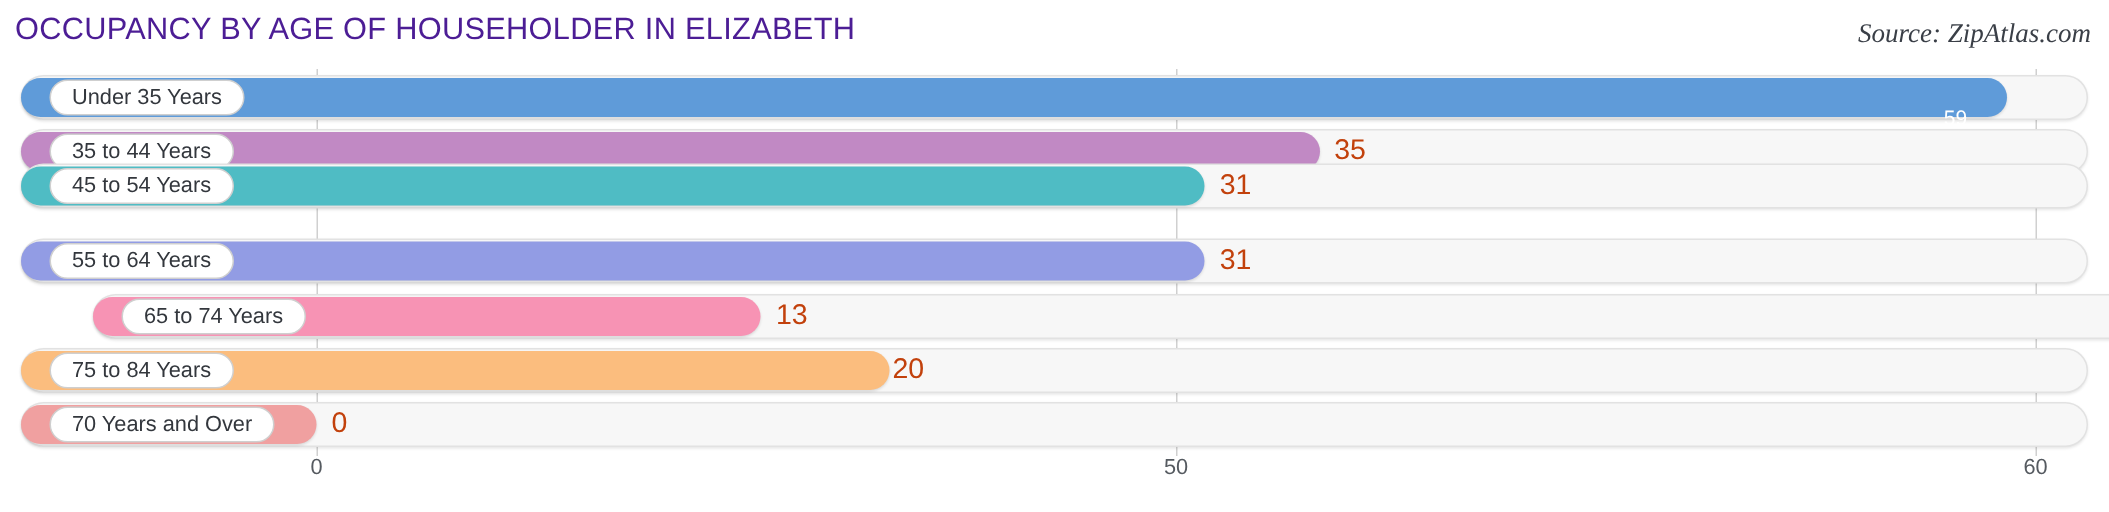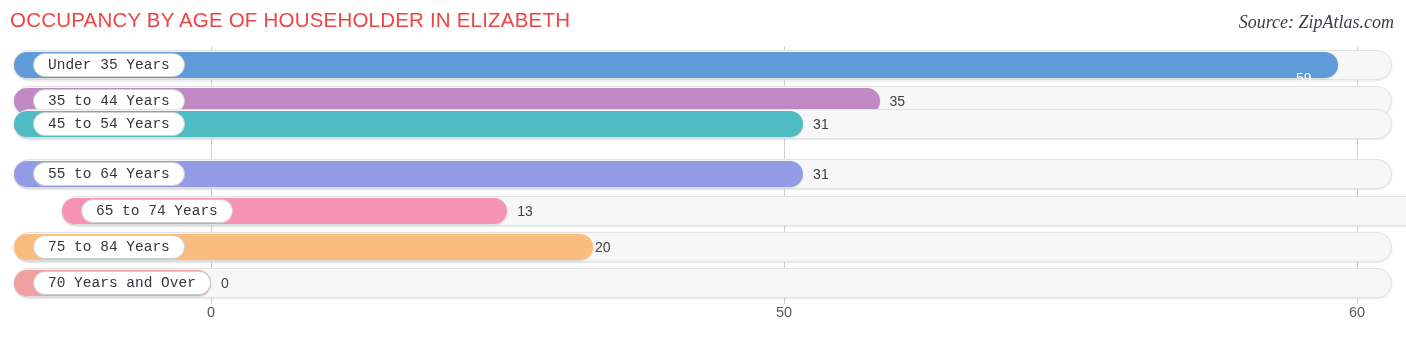--- a/index.html
+++ b/index.html
@@ -1,43 +1,43 @@
 <!DOCTYPE html>
 <html><head>
 <meta charset="utf-8">
 <style>
   html,body{margin:0;padding:0;background:#ffffff;}
   body{width:1406px;height:341px;font-family:"Liberation Sans",sans-serif;position:relative;overflow:hidden;}
 
-  .chart-title{position:absolute;left:10px;top:8px;font-size:20.5px;color:#ef4444;letter-spacing:.2px;white-space:nowrap;}
+  .chart-title{position:absolute;left:10px;top:8px;font-size:20.5px;color:#4c1d95;letter-spacing:.2px;white-space:nowrap;}
   .source-note{position:absolute;right:12px;top:12px;font-family:"Liberation Serif",serif;font-style:italic;font-size:18px;color:#3a3f47;white-space:nowrap;}
 
   .plot{position:absolute;left:0;top:46px;width:1406px;height:258px;}
 
   .gridlines{position:absolute;left:0;top:0;width:100%;height:100%;}
   .gridline{position:absolute;top:0;width:1px;height:258px;background:#d0d0d0;}
 
   .rows{position:absolute;left:0;top:0;width:100%;height:100%;}
   .row{position:absolute;left:0;height:32px;width:100%;}
 
   .track{position:absolute;left:14px;top:0;width:1378px;height:30px;
          background:#f7f7f7;border:1px solid #e2e2e2;border-radius:16px;box-sizing:border-box;
          box-shadow:0 1px 2px rgba(0,0,0,.10);}
 
   .bar{position:absolute;left:14px;top:2px;height:26px;border-radius:13px;
        box-shadow:0 1px 2px rgba(0,0,0,.13);}
 
   .bar-label{position:absolute;left:33px;top:3px;height:24px;display:flex;align-items:center;
              padding:0 14px;background:#ffffff;border:1px solid #cfcfcf;border-radius:13px;
-             font-size:14.5px;color:#33373d;white-space:nowrap;box-sizing:border-box;font-family:Liberation Mono, monospace;}
+             font-size:14.5px;color:#33373d;white-space:nowrap;box-sizing:border-box;}
 
   .value-in{position:absolute;top:0;height:26px;display:flex;align-items:center;
             font-size:14px;color:#ffffff;}
   .value-out{position:absolute;top:3px;height:24px;display:flex;align-items:center;
-             font-size:14px;color:#404040;}
+             font-size:19px;color:#c2410c;}
 
   .axis{position:absolute;left:0;top:304px;width:1406px;height:30px;}
   .tick{position:absolute;top:0;font-size:14.5px;color:#555a60;transform:translateX(-50%);white-space:nowrap;}
 </style>
 </head>
 <body>
 
 <div class="chart-title">OCCUPANCY BY AGE OF HOUSEHOLDER IN ELIZABETH</div>
 <div class="source-note">Source: ZipAtlas.com</div>
 

